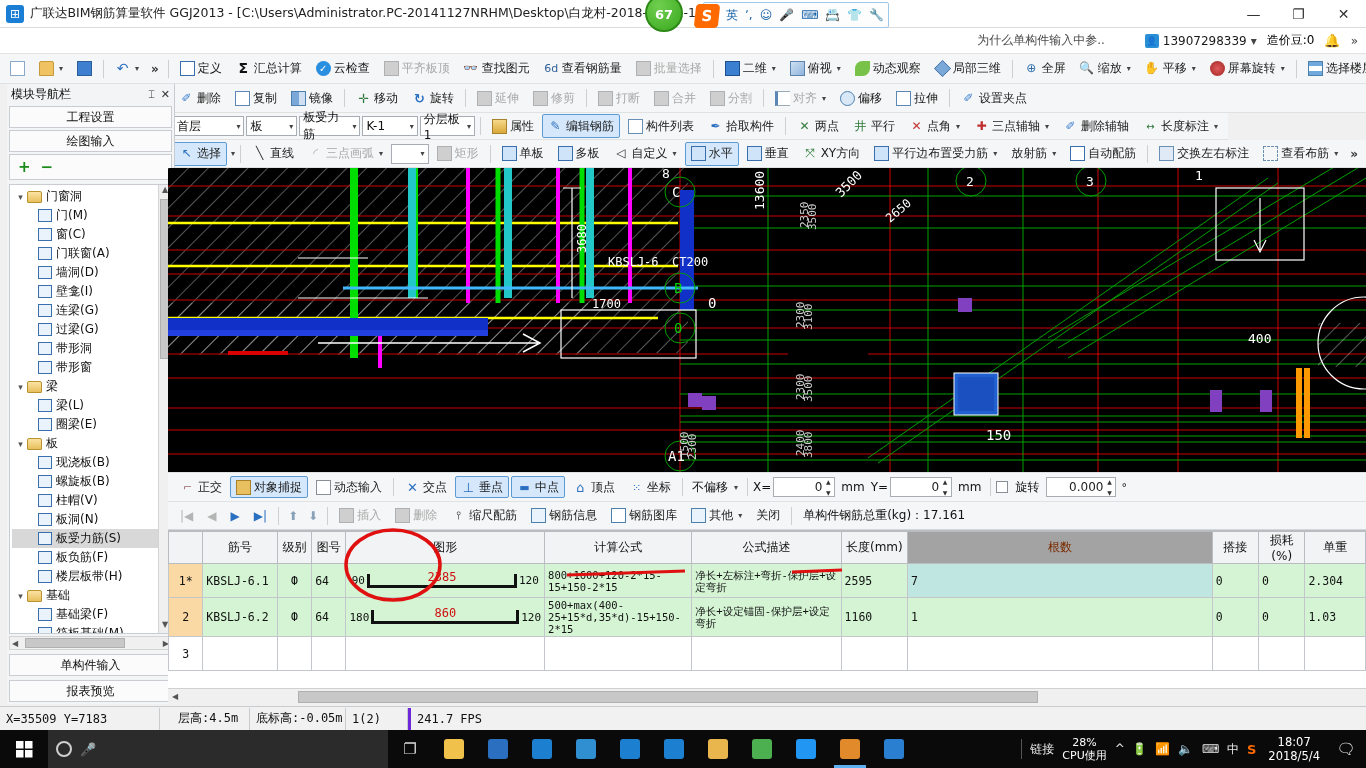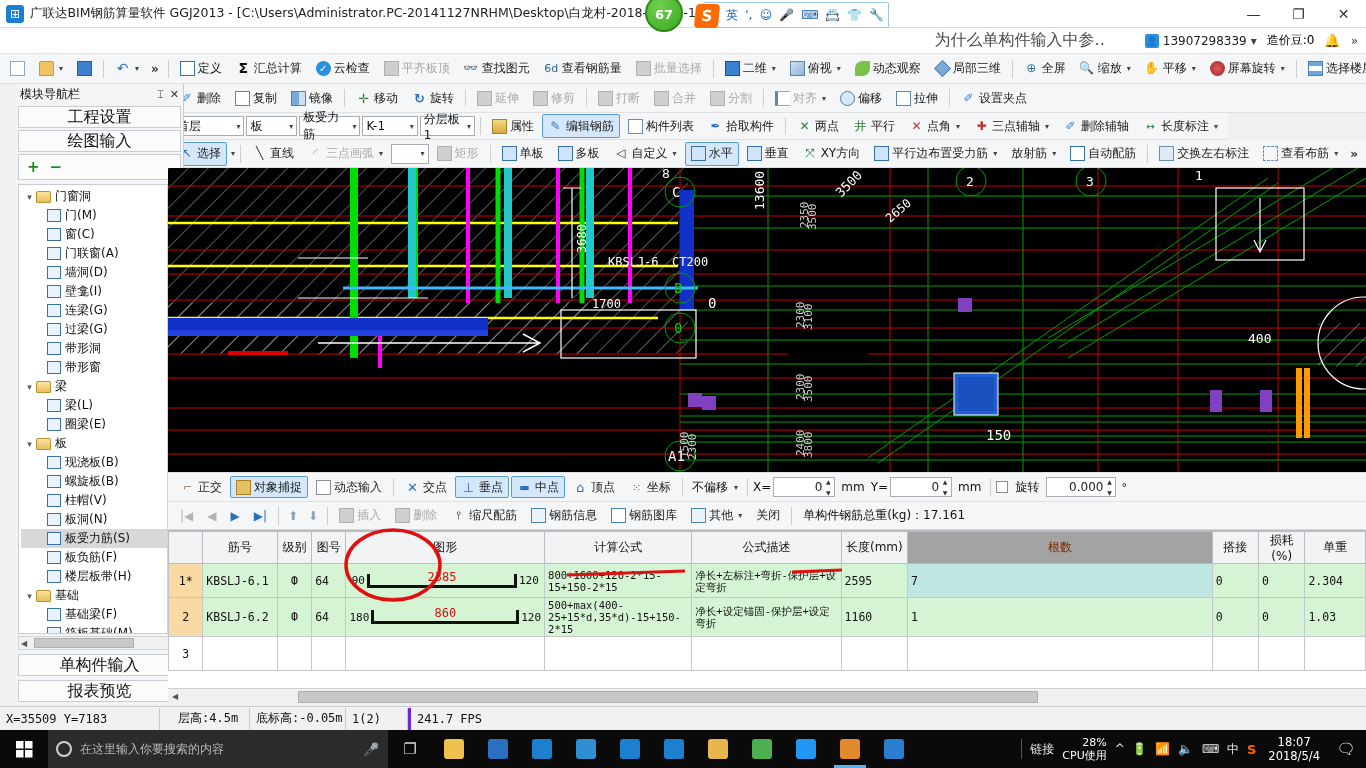--- a/index.html
+++ b/index.html
@@ -55,21 +55,21 @@
     border:2px solid #2d8a16; color:#fff; font-size:13px; font-weight:bold;
     text-align:center; line-height:38px; z-index:45;
   }
 
   
   .acct-row {
     position:absolute; left:0; top:28px; width:1366px; height:26px;
     background:#ffffff; border-bottom:1px solid #e2e2e2;
     display:flex; align-items:center; justify-content:flex-end; padding-right:8px; gap:10px;
   }
-  .acct-q { color:#4a4a4a; font-size:16px; margin-right:30px;}
+  .acct-q { color:#4a4a4a; font-size:12px; margin-right:30px;}
   .acct-user { display:flex; align-items:center; gap:4px; color:#1a1a1a; font-size:12px;}
   .user-ic { width:14px;height:14px;background:#2a8fd4;border-radius:2px;color:#fff;
              font-size:9px;line-height:14px;text-align:center;}
   .bell { color:#2b8ed6; font-size:13px;}
   .chev-more { color:#444; font-size:12px; }
 
   
   .tb {
     position:absolute; left:0; width:1366px;
     background:#f5f6f7; border-bottom:1px solid #dfe1e3;
@@ -118,32 +118,32 @@
   .ic.editbar{background:transparent;color:#2b6fc0;font-size:12px;line-height:15px;text-align:center;}
   .ic.list{background:#fff;border:1px solid #6a8fb5;}
   .ic.pick{background:transparent;color:#2b6fc0;font-size:12px;line-height:15px;text-align:center;}
   .ic.axis{background:transparent;color:#2d7a3a;font-size:12px;line-height:15px;text-align:center;}
   .ic.axis2{background:transparent;color:#2d7a3a;font-size:12px;line-height:15px;text-align:center;}
   .ic.axisr{background:transparent;color:#c03030;font-size:12px;line-height:15px;text-align:center;}
   .ic.dim{background:transparent;color:#2d7a3a;font-size:10px;line-height:15px;text-align:center;}
 
   
   .nav {
-    position:absolute; left:16px; top:84px; width:168px; height:620px;
+    position:absolute; left:7px; top:84px; width:168px; height:620px;
     background:#f3f4f5; border-right:1px solid #c8ccd0;
     display:flex; flex-direction:column;
   }
   .nav-title {
     height:20px; display:flex; align-items:center; justify-content:space-between;
     padding:0 4px; font-size:12px; color:#111; background:#f3f4f5;
   }
   .nav-title-x { display:flex; gap:6px; color:#333; font-size:11px;}
   .nav-btn {
     height:22px; margin:2px 2px 0 2px; background:#fbfbfb; border:1px solid #c9cdd2;
-    display:flex; align-items:center; justify-content:center; font-size:16px; color:#111;
+    display:flex; align-items:center; justify-content:center; font-size:12px; color:#111;
   }
   .nav-pm {
     height:26px; margin:2px; background:#fbfbfb; border:1px solid #c9cdd2;
     display:flex; align-items:center; gap:10px; padding-left:8px;
   }
   .plus-ic { color:#1a8a1a; font-weight:bold; font-size:15px; }
   .minus-ic { color:#1a8a1a; font-weight:bold; font-size:15px; }
   .tree {
     flex:1; margin:2px; background:#fff; border:1px solid #c9cdd2;
     overflow:hidden; position:relative;
@@ -285,21 +285,21 @@
   }
   .circ{width:16px;height:16px;border:2px solid #d0d0d0;border-radius:50%;flex:none;}
   .searchbox .ph{ color:#b8b8b8; font-size:12px; flex:1; }
   .mic{ color:#c8c8c8; font-size:13px;}
   .taskview{ width:44px;height:38px;display:flex;align-items:center;justify-content:center;color:#d8d8d8;font-size:15px;}
   .tbapp{ width:44px;height:38px;display:flex;align-items:center;justify-content:center; position:relative;}
   .tbapp .sq{ width:20px;height:20px;border-radius:3px; }
   .tbapp.active::after{content:"";position:absolute;bottom:0;left:6px;right:6px;height:3px;background:#5bb0f2;}
   .tray{ margin-left:auto; display:flex; align-items:center; gap:8px; padding-right:6px; color:#eaeaea;}
   .tray .sep2{width:1px;height:20px;background:#555;}
-  .cpu{ text-align:right; font-size:11px; line-height:13px; color:#fff;}
+  .cpu{ text-align:center; font-size:11px; line-height:13px; color:#fff;}
   .clock{ text-align:center; font-size:11.5px; line-height:14px; color:#fff; padding:0 4px;}
   .notif{ width:28px;text-align:center;font-size:15px;color:#e0e0e0;}
 
   
   .annot { position:absolute; pointer-events:none; z-index:30; }
 </style>
 </head>
 <body>
 
 <div class="app">
@@ -1193,21 +1193,20 @@
     <div class="sb-cell" style="width:62px;">1(2)</div>
     <div class="sb-cell" style="width:100px;border-left:3px solid #6d28d9;border-right:none;">241.7 FPS</div>
   </div>
 
   <div class="taskbar">
     <div class="start">
         <div class="win-logo"></div>
       </div>
     <div class="searchbox">
       <span class="circ"></span>
-      <span class="ph">在这里输入你要搜索的内容</span>
       <span class="mic">🎤</span>
     </div>
     <div class="taskview">❐</div>
     <div id="taskbar-apps" style="display:flex;align-items:center;">
         <div class="tbapp">
           <span class="sq" style="background:#f0c14b"></span>
         </div>
         <div class="tbapp">
           <span class="sq" style="background:#2b6fc0"></span>
         </div>

